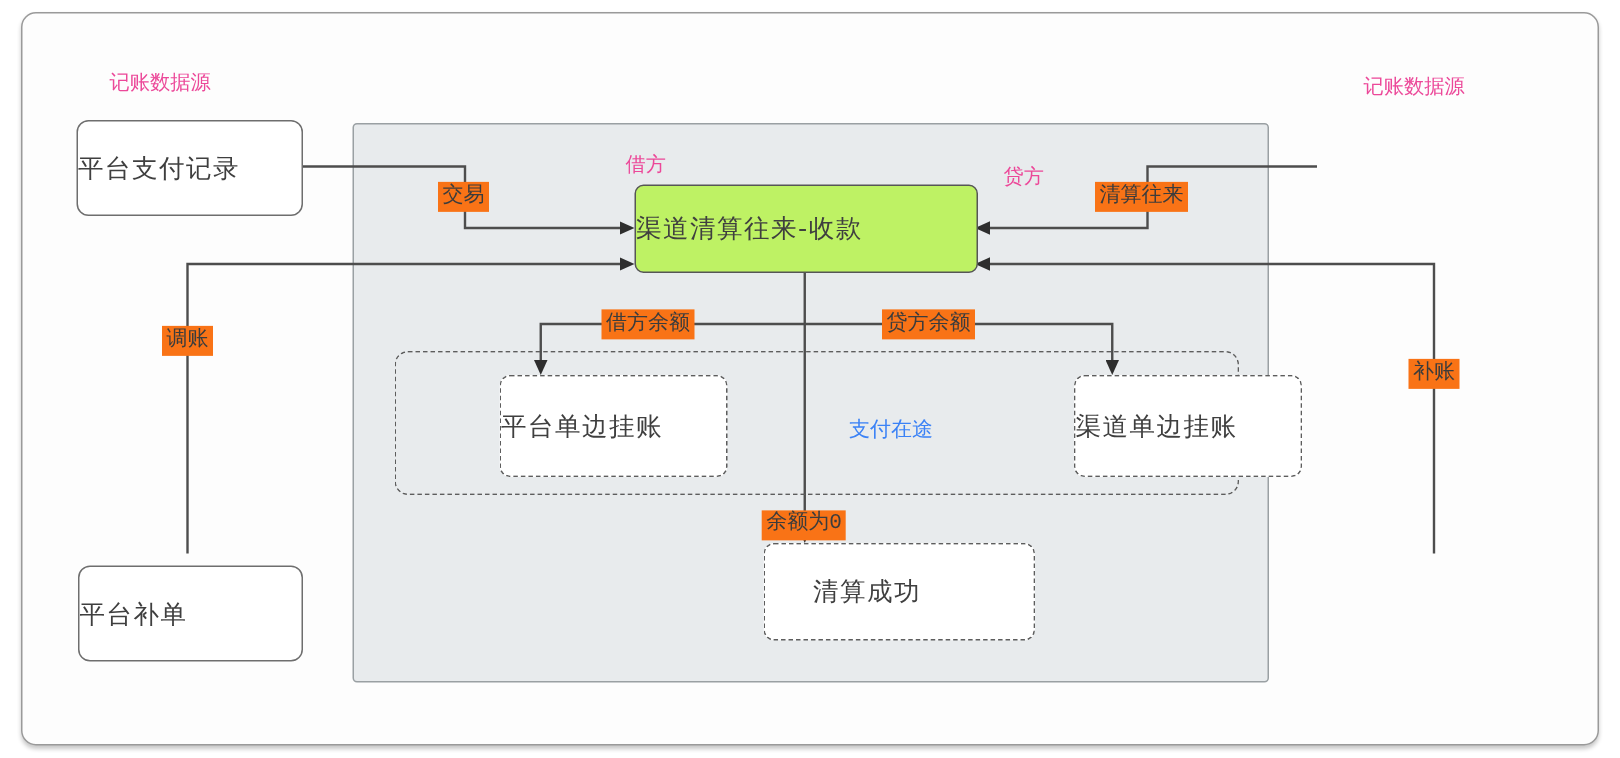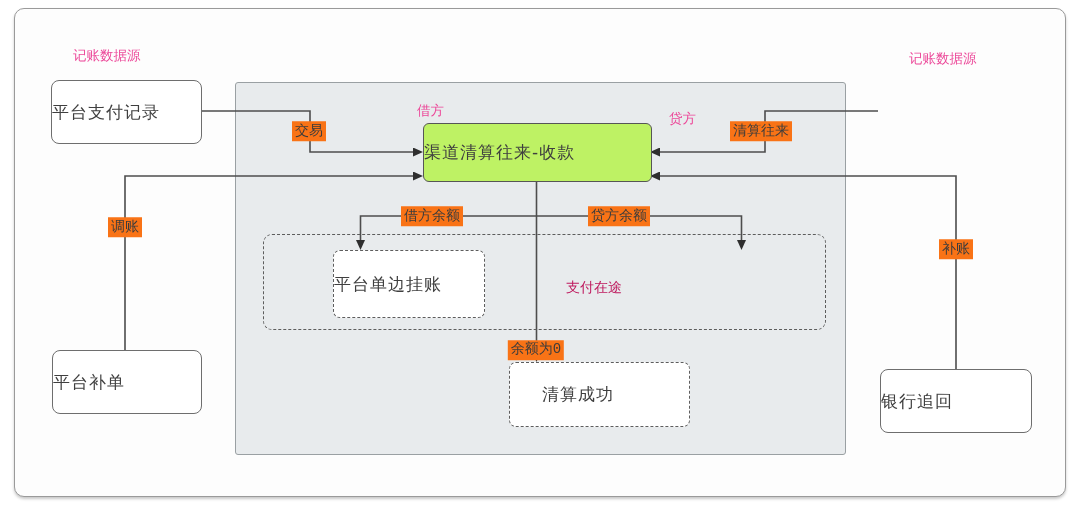--- a/index.html
+++ b/index.html
@@ -13,21 +13,21 @@
   .node{position:absolute;display:flex;align-items:center;
     background:#ffffff;border:1.5px solid #6e6e6e;border-radius:8px;
     font-size:17px;color:#3f3f3f;letter-spacing:1px;white-space:nowrap;}
   .node.gray{background:#bef264;border-color:#565656;border-radius:6px;}
   .dashed{border-style:dashed;border-color:#5d5d5d;border-radius:7px;margin-left:48px;}
   .group{position:absolute;background:transparent;border:1.5px dashed #5d5d5d;border-radius:9px;}
   .chip{position:absolute;transform:translate(-50%,-50%);background:#f97316;
     padding:1px 3px;font-size:14px;color:#3c3c3c;white-space:nowrap;line-height:1.25;text-align:right;}
   .lbl{position:absolute;font-size:13.5px;color:#ec4899;white-space:nowrap;line-height:1.2;}
   .lbl.center{transform:translate(-50%,-50%);}
-  .lbl.plain-on-gray{background:transparent;font-size:14px;color:#be185d;}
+  .lbl.plain-on-gray{background:transparent;font-size:14px;color:#3b82f6;}
 </style>
 </head>
 <body>
 
 <div class="stage">
   <div class="frame"></div>
   <div class="panel"></div>
 
   <svg class="connectors" viewBox="0 0 1080 505">
     <defs>
@@ -48,33 +48,33 @@
 
   <div class="lbl" style="left:73px;top:47px;">记账数据源</div>
   <div class="lbl" style="left:909px;top:50px;">记账数据源</div>
 
   <div class="lbl" style="left:417px;top:102px;">借方</div>
   <div class="lbl" style="left:621px;top:110px;margin-left:48px;">贷方</div>
 
   <div class="node" style="left:51px;top:80px;width:149px;height:62px;">
     <span>平台支付记录</span>
   </div>
-  <div class="node" style="left:52px;top:350px;width:148px;height:62px;">
+  <div class="node" style="left:52px;top:377px;width:148px;height:62px;">
     <span>平台补单</span>
-  </div>
-  <div class="node" style="left:880px;top:369px;width:150px;height:62px;">
-    <span>银行追回</span>
   </div>
   <div class="node gray" style="left:423px;top:123px;width:227px;height:57px;">
     <span>渠道清算往来-收款</span>
   </div>
 
   <div class="group" style="left:263px;top:234px;width:561px;height:94px;"></div>
   <div class="node dashed" style="left:285px;top:250px;width:150px;height:66px;">
     <span>平台单边挂账</span>
+  </div>
+  <div class="node dashed" style="left:668px;top:250px;width:150px;height:66px;">
+    <span>渠道单边挂账</span>
   </div>
   <div class="lbl center plain-on-gray" style="left:594px;top:287px;">支付在途</div>
 
   <div class="node dashed" style="left:461px;top:362px;width:147px;height:63px;padding-left:32px;">
     <span>清算成功</span>
   </div>
 
   <div class="chip" style="left:309px;top:131px;">交易</div>
   <div class="chip" style="left:761px;top:131px;">清算往来</div>
   <div class="chip" style="left:432px;top:216px;">借方余额</div>

